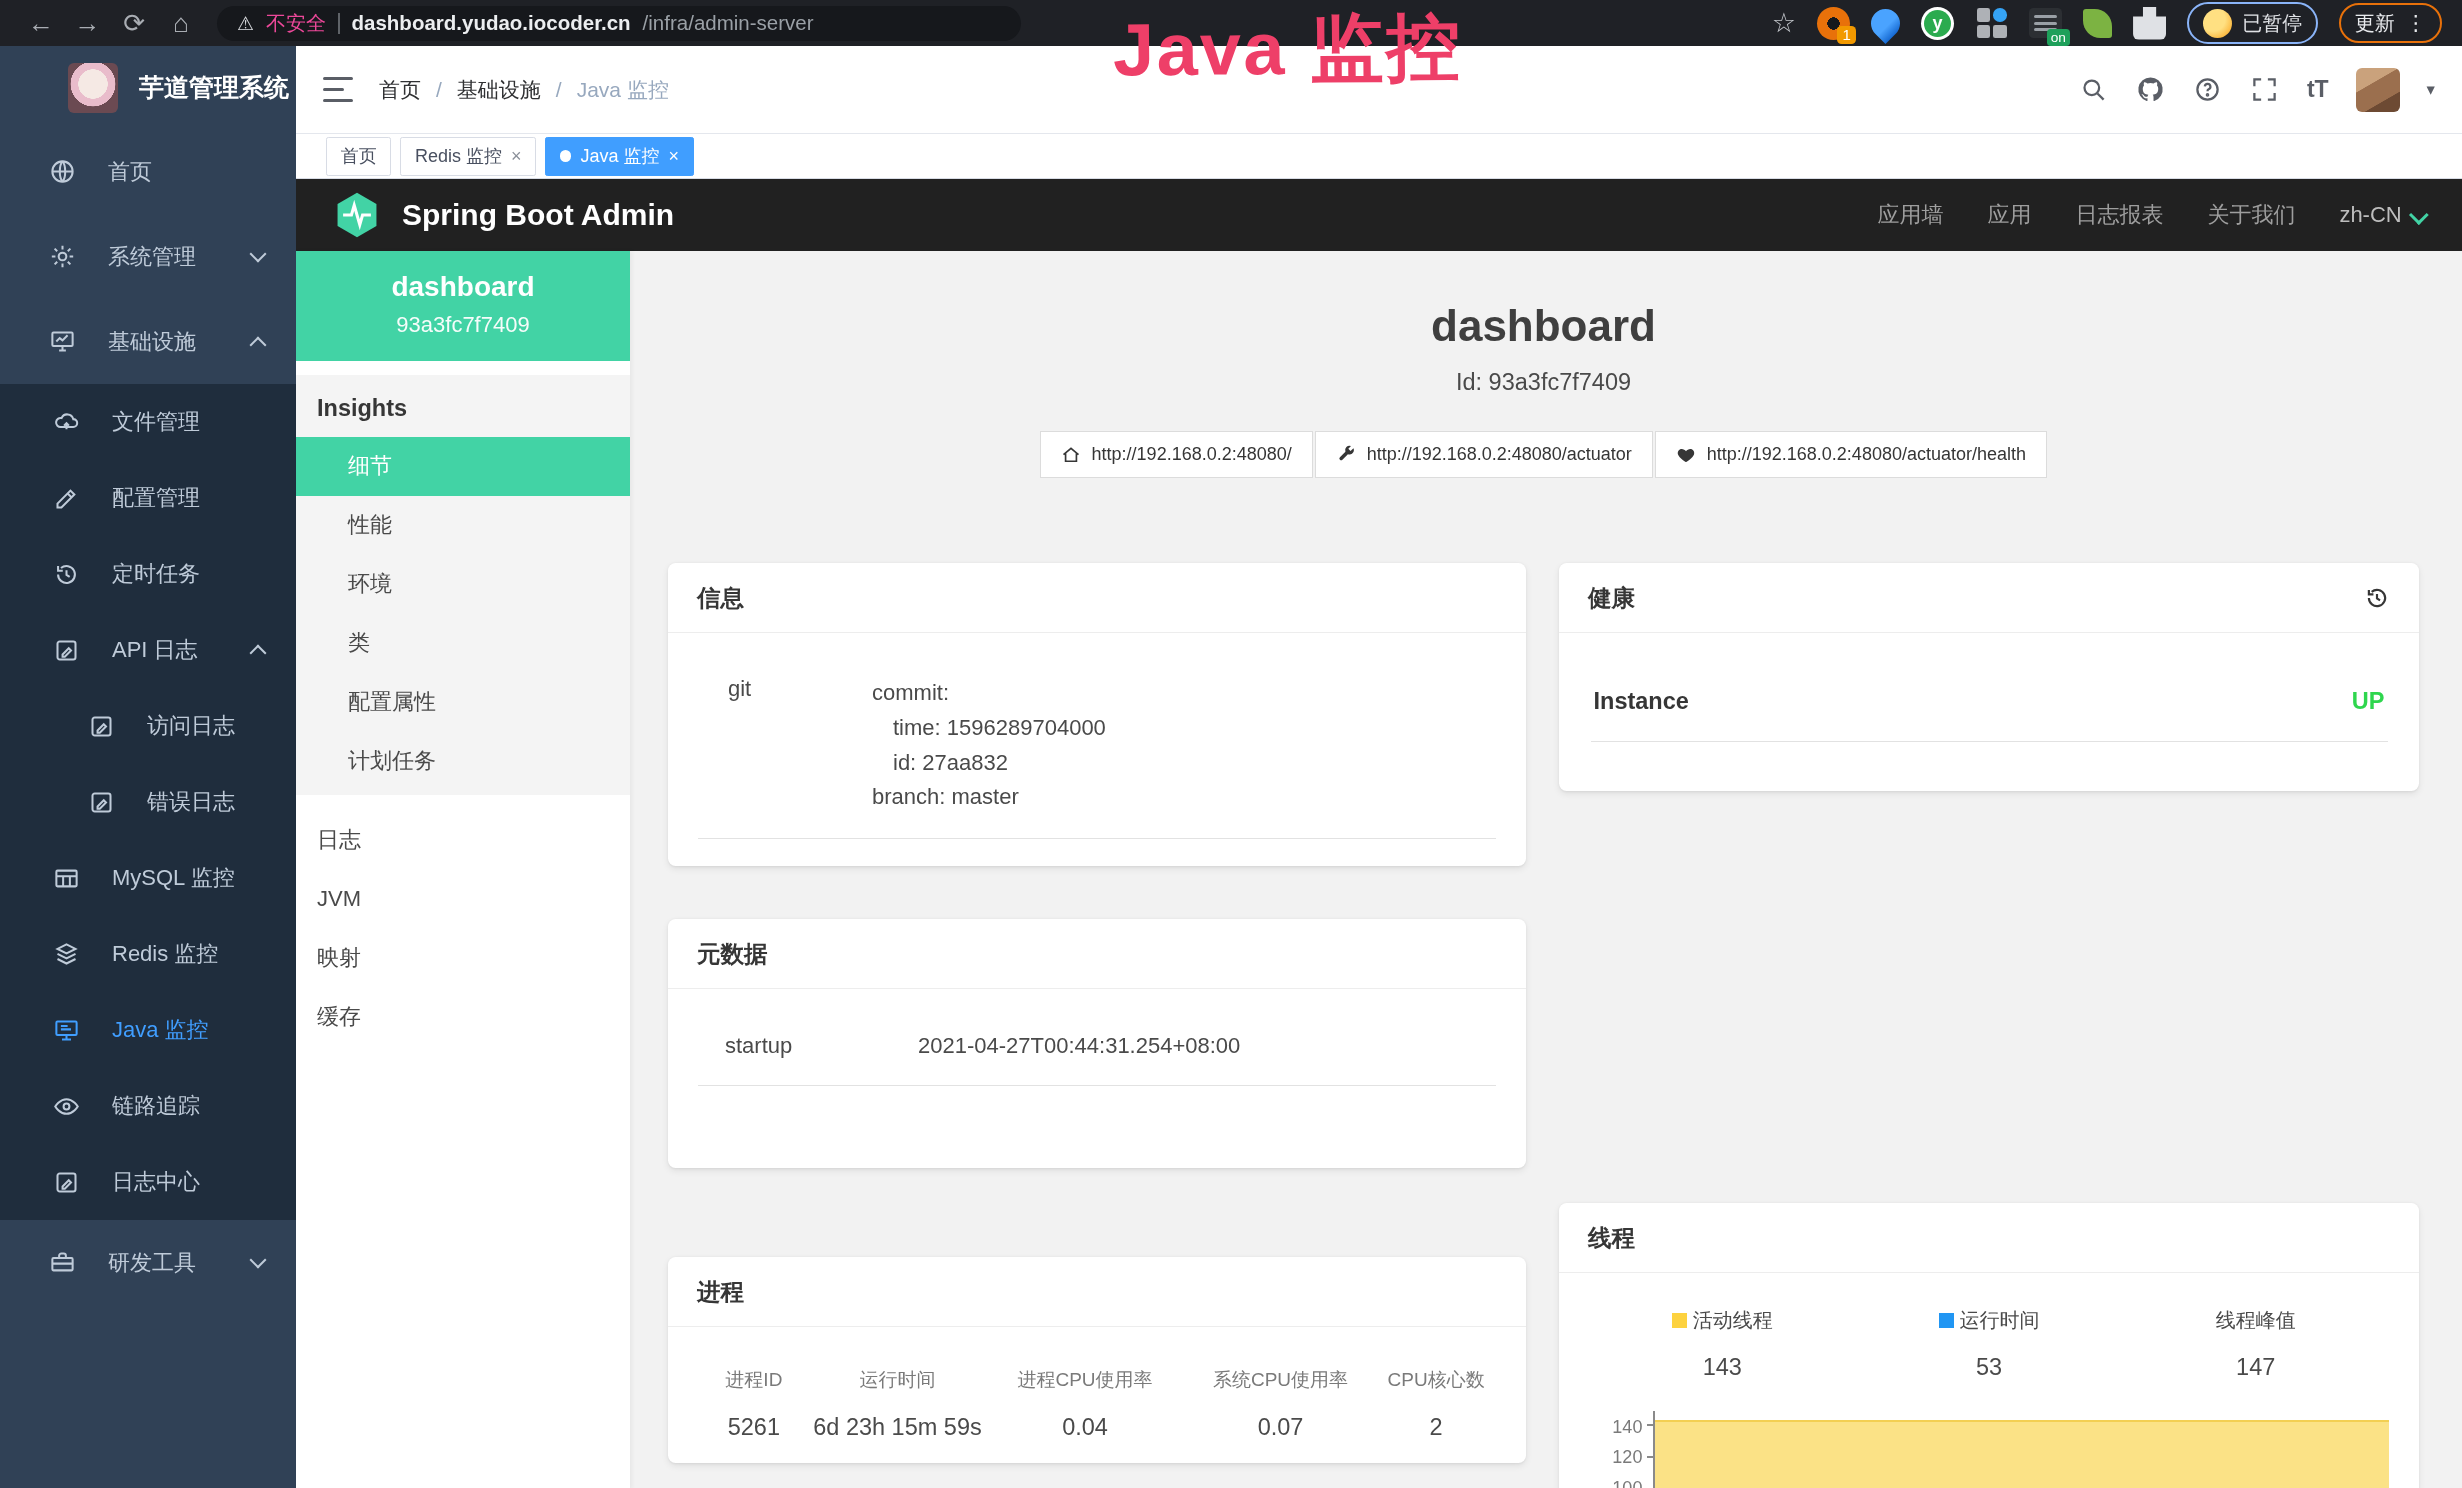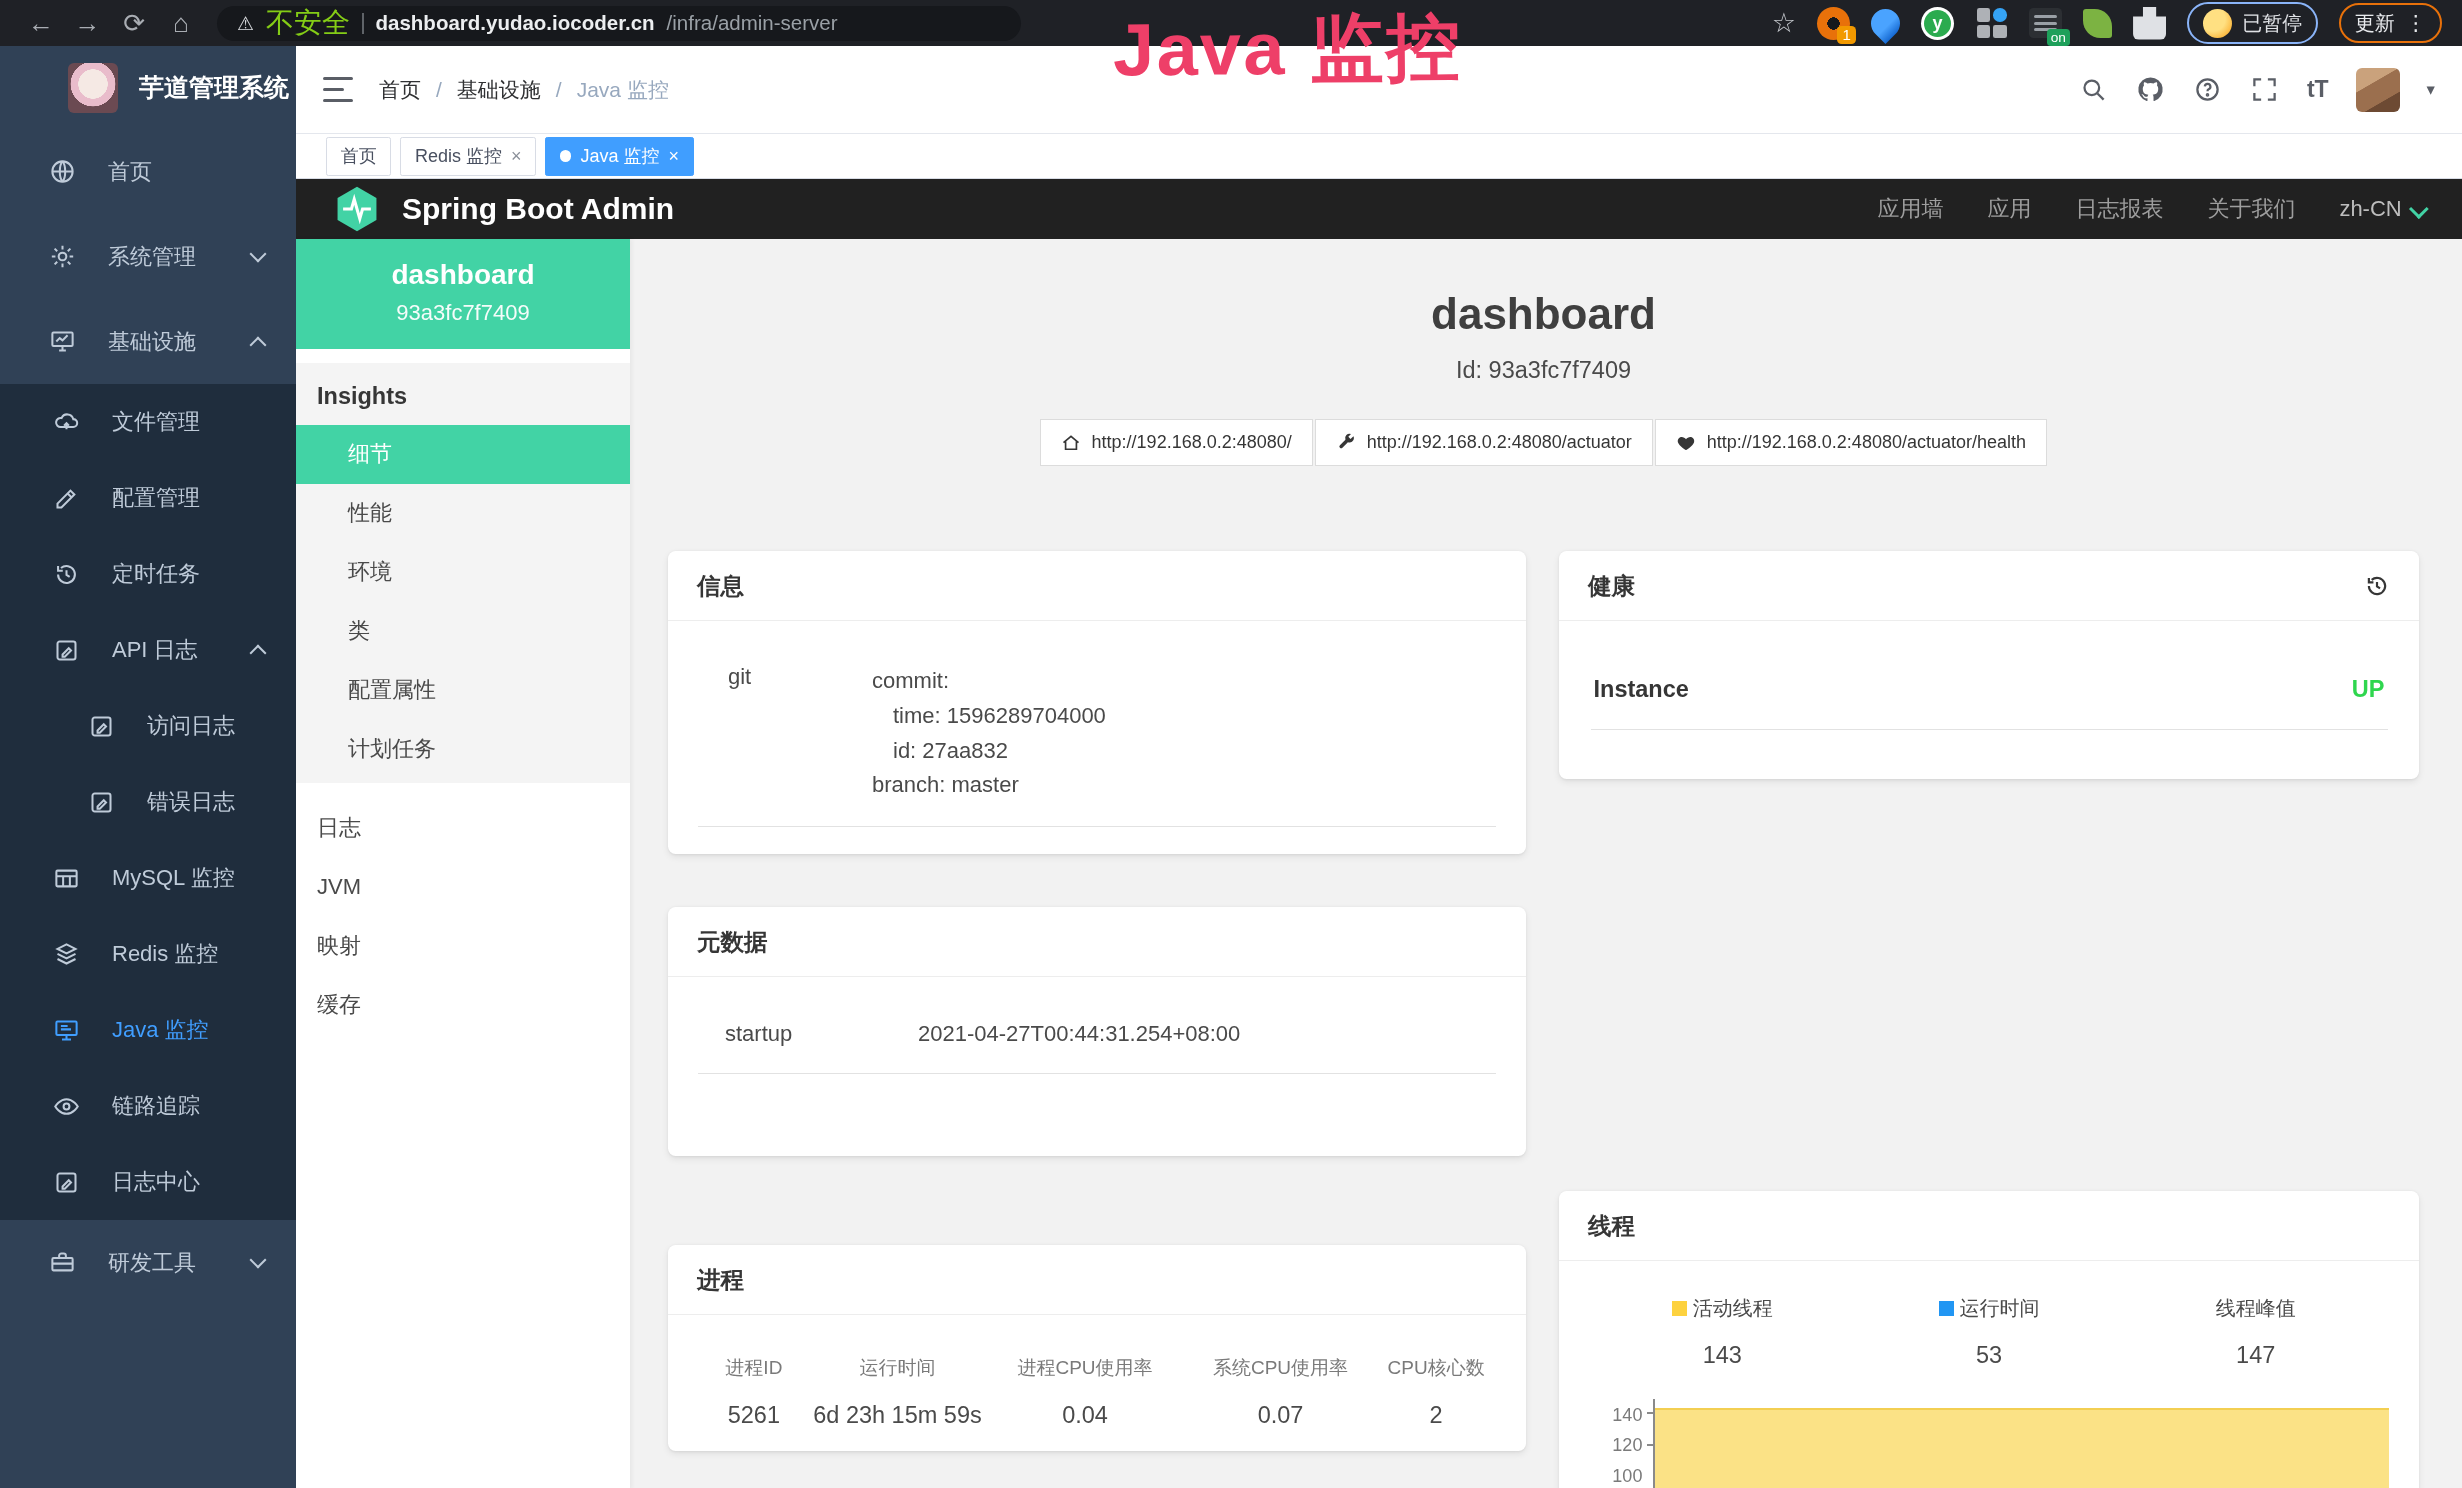--- a/index.html
+++ b/index.html
@@ -8,21 +8,21 @@
     background:#f2f2f2; font-family:"Liberation Sans", sans-serif; }
 
   
   .browser{ height:46px; background:#1f2126; display:flex; align-items:center;
     padding:0 20px; gap:4.6px; }
   .b-ico{ width:42px; text-align:center; font-size:26px; color:#a9adb3; cursor:pointer; }
   .omnibox{ height:35px; width:804px; margin-left:10.6px; background:#16181c;
     border-radius:17.4px; display:flex; align-items:center; padding:0 20px; gap:12px;
     color:#e8eaed; font-size:20.5px; }
   .omni-warn{ font-size:19px; color:#dadce0; }
-  .omni-sec{ color:#84cc16; font-size:28px; }
+  .omni-sec{ color:#ec4899; font-size:20px; }
   .omni-div{ width:1.5px; height:21px; background:#5f6368; }
   .omni-host{ color:#eceef0; font-weight:600; }
   .omni-path{ color:#9aa0a6; }
   .b-right{ margin-left:auto; display:flex; align-items:center; gap:21px; }
   .star{ font-size:27px; color:#c4c7cc; }
   .ext{ position:relative; width:33px; height:33px; border-radius:50%; }
   .ext-orange{ background:radial-gradient(circle at 50% 50%, #16181c 0 26%, #e8710a 27%); }
   .badge1{ position:absolute; right:-6px; bottom:-4.6px; background:#f29900; color:#fff;
     font-size:15px; border-radius:4.6px; padding:0.8px 5.3px; }
   .ext-pin{ background:linear-gradient(180deg,#4aa3ff 60%, #1669d2); border-radius:50% 50% 50% 0; transform:rotate(-45deg); width:29px;height:29px;}
@@ -87,21 +87,21 @@
   .tagsbar{ height:46px; background:#fff; border-top:1.5px solid #e4e7ed; border-bottom:1.5px solid #d8dce5;
     display:flex; align-items:center; padding:0 30px; gap:9px; }
   .tag{ height:39px; display:inline-flex; align-items:center; gap:9px; padding:0 13.7px;
     border:0.8px solid #d8dce5; background:#fff; color:#495060; font-size:18px; border-radius:2.3px; cursor:pointer;}
   .tag .tclose{ font-size:18px; color:#8a8f99; }
   .tag.active{ background:#409eff; border-color:#409eff; color:#fff; }
   .tag.active .tclose{ color:#fff; }
   .dot{ width:11.4px; height:11.4px; border-radius:50%; background:#fff; }
 
   
-  .sba-hdr{ height:60px; background:#212121; display:flex; align-items:center; padding:0 36px; }
+  .sba-hdr{ height:72px; background:#212121; display:flex; align-items:center; padding:0 36px; }
   .brand{ display:flex; align-items:center; gap:20px; color:#fff; font-size:30px; font-weight:700; cursor:pointer;}
   .sba-nav{ margin-left:auto; display:flex; align-items:center; gap:44px; font-size:22px; color:#9e9e9e; }
   .sba-nav span{ cursor:pointer; }
   .locale{ display:flex; align-items:center; gap:10.6px; color:#bdbdbd; cursor:pointer; }
   .locale .chev{ border-color:#42d3a5; border-width:3px; width:13.7px; height:13.7px; margin:0; }
 
   
   .sba-body{ flex:1; display:flex; min-height:0; background:#f2f2f2; }
   .sba-side{ width:334px; flex-shrink:0; background:#fff; font-size:22px; color:#4a4a4a;
     box-shadow: 1.5px 0 4.6px rgba(0,0,0,.05); }

